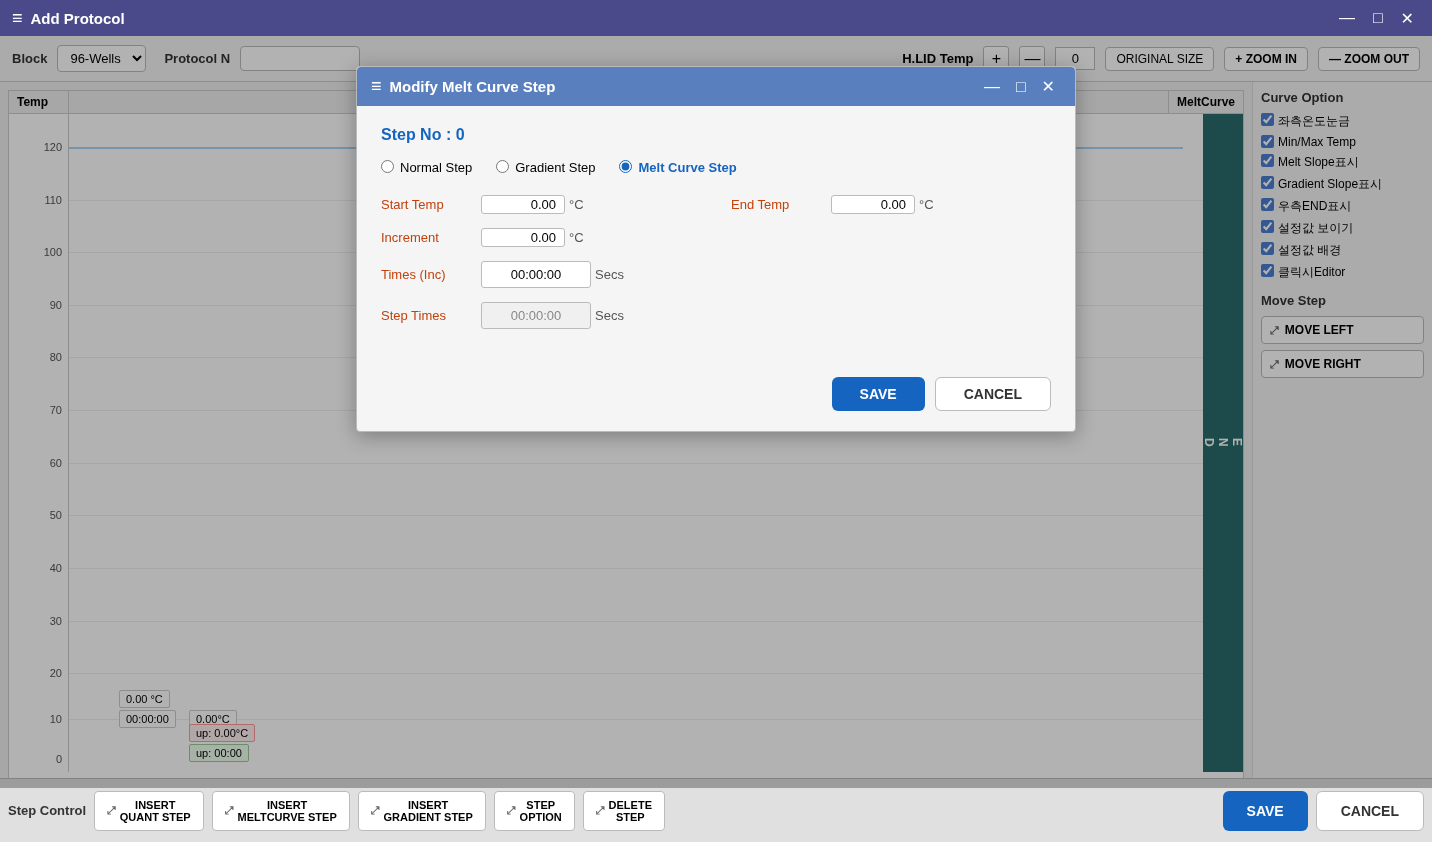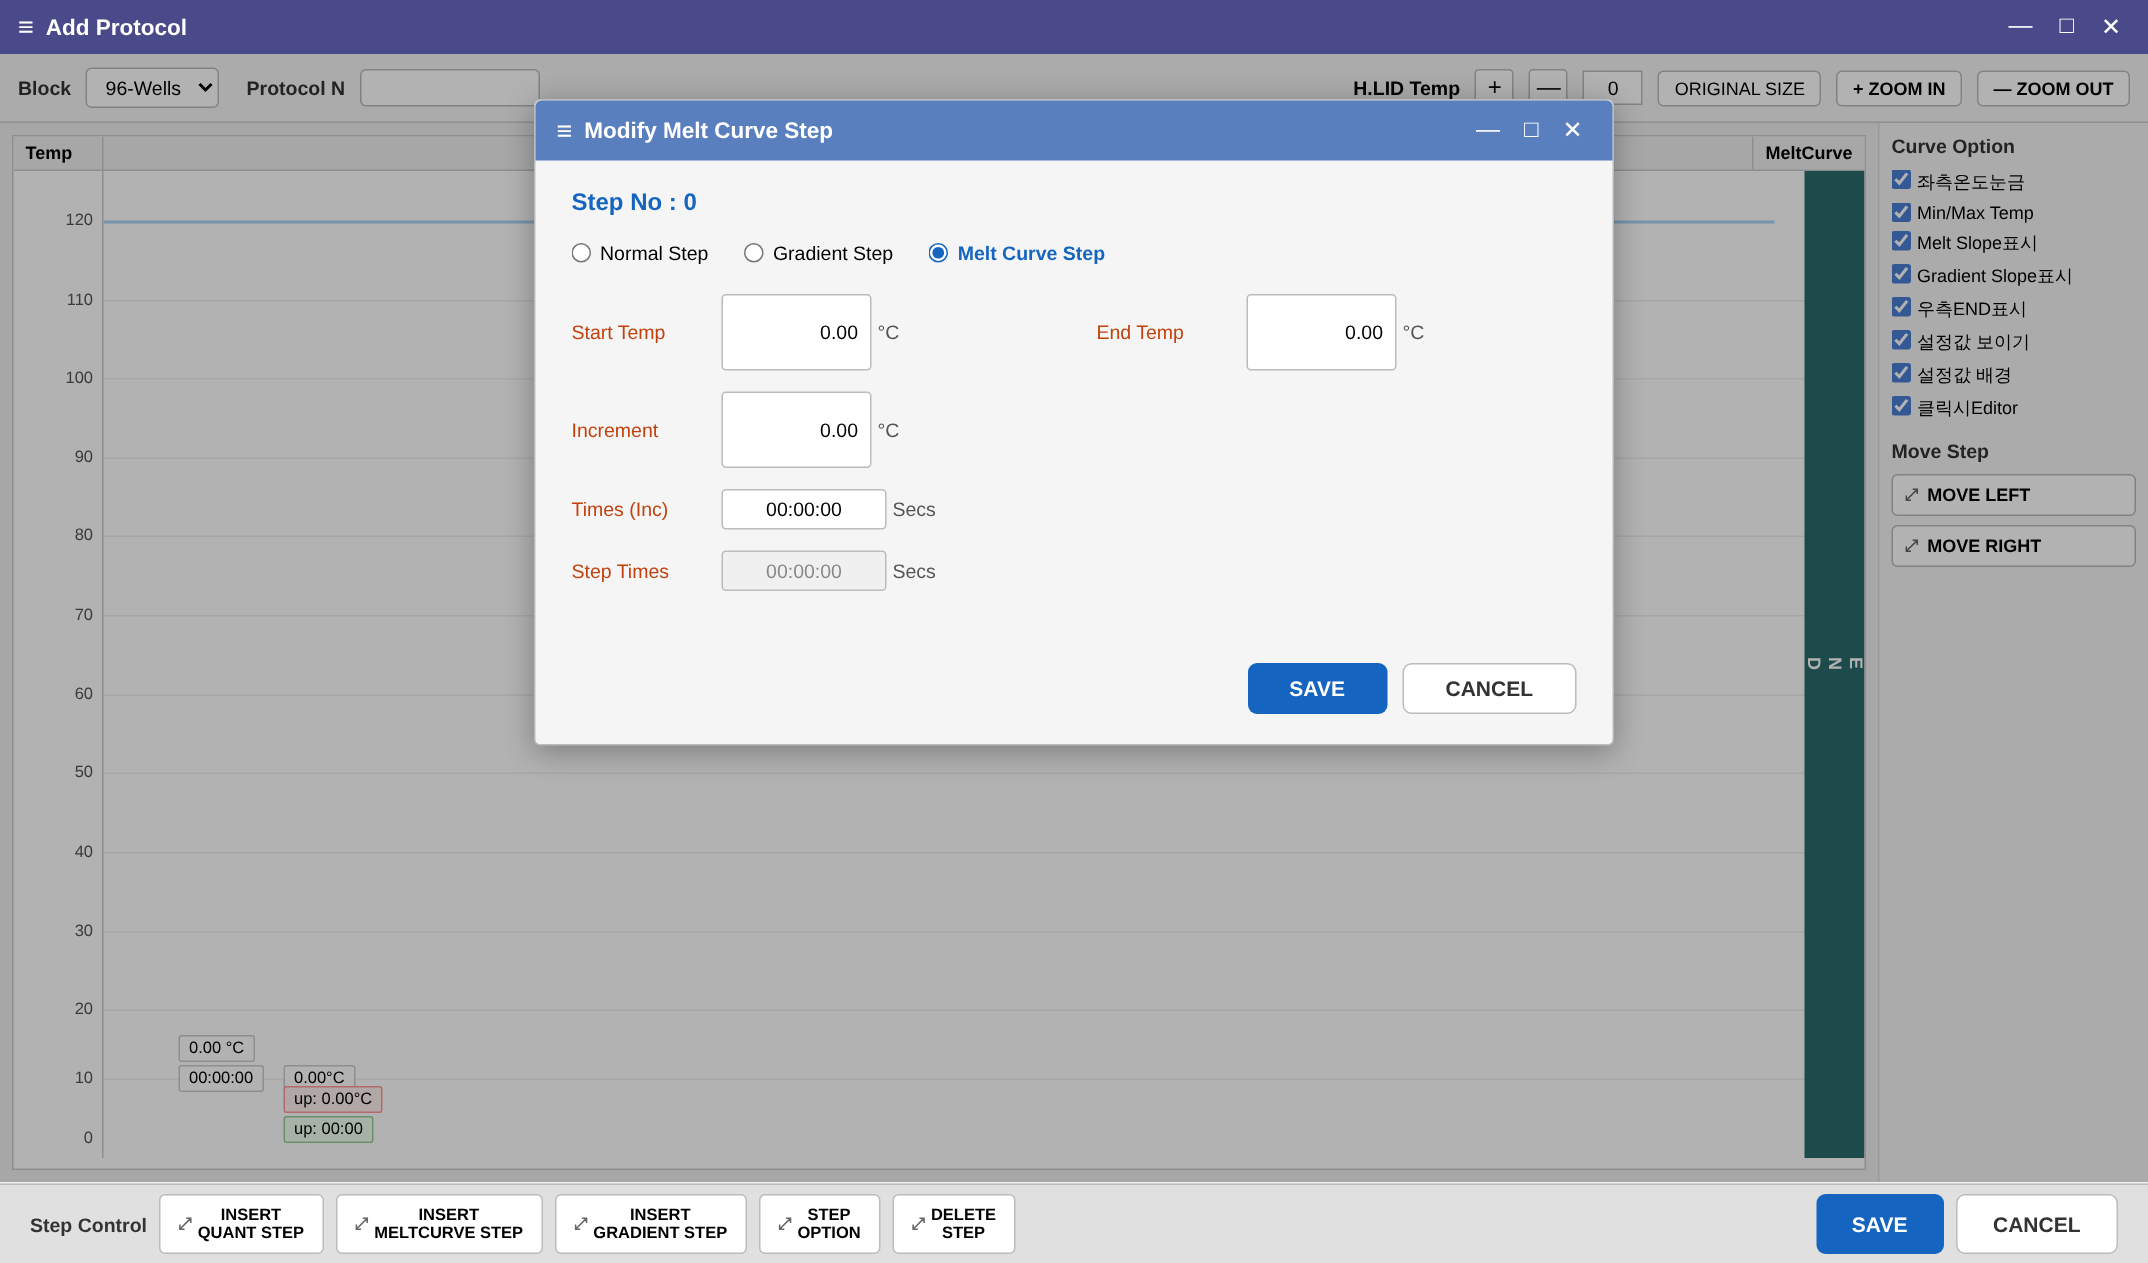--- a/index.html
+++ b/index.html
@@ -176,24 +176,24 @@
       font-size: 12px;
       font-weight: bold;
       margin-bottom: 6px;
       display: flex; align-items: center; gap: 6px;
     }
 
     
     .step-control-bar {
       background: #e0e0e0;
       border-top: 1px solid #bbb;
-      height: 53px;
+      height: 64px;
       display: flex;
       align-items: center;
-      padding: 4px 20px;
+      padding: 4px 8px;
       gap: 8px;
       position: absolute;
       bottom: 0;
       left: 0;
       right: 0;
     }
     .step-control-label { font-weight: bold; color: #333; font-size: 13px; white-space: nowrap; }
     .step-btn {
       padding: 6px 12px;
       border: 1px solid #bbb;
@@ -266,33 +266,33 @@
     }
     .modal-title-icon { font-size: 18px; }
     .modal-title-controls { margin-left: auto; display: flex; gap: 4px; }
     .modal-title-btn { background: none; border: none; color: white; font-size: 16px; cursor: pointer; padding: 2px 6px; }
 
     .modal-body { padding: 20px 24px; }
 
     .step-no { color: #1565c0; font-size: 16px; font-weight: bold; margin-bottom: 16px; }
 
     .radio-group { display: flex; gap: 24px; margin-bottom: 20px; }
-    .radio-item { display: flex; align-items: center; gap: 6px; font-size: 13px; cursor: pointer; }
+    .radio-item { display: flex; align-items: flex-start; gap: 6px; font-size: 13px; cursor: pointer; }
     .radio-item input { accent-color: #1565c0; }
     .radio-item.active { font-weight: bold; color: #1565c0; }
     .form-row { display: flex; align-items: center; gap: 10px; }
     .form-label { color: #c2410c; font-size: 13px; min-width: 90px; }
     .form-input-wrap { display: flex; align-items: center; gap: 4px; }
     .form-input {
       border: 1px solid #bbb;
-      padding: 17px 8px;
+      padding: 1px 8px;
       border-radius: 3px;
       background: white;
       font-size: 13px;
-      width: 100px;
+      width: 84px;
       text-align: right;
     }
     .form-unit { color: #555; font-size: 13px; }
     .form-input-time {
       border: 1px solid #bbb;
       padding: 5px 8px;
       border-radius: 3px;
       background: white;
       font-size: 13px;
       width: 110px;

